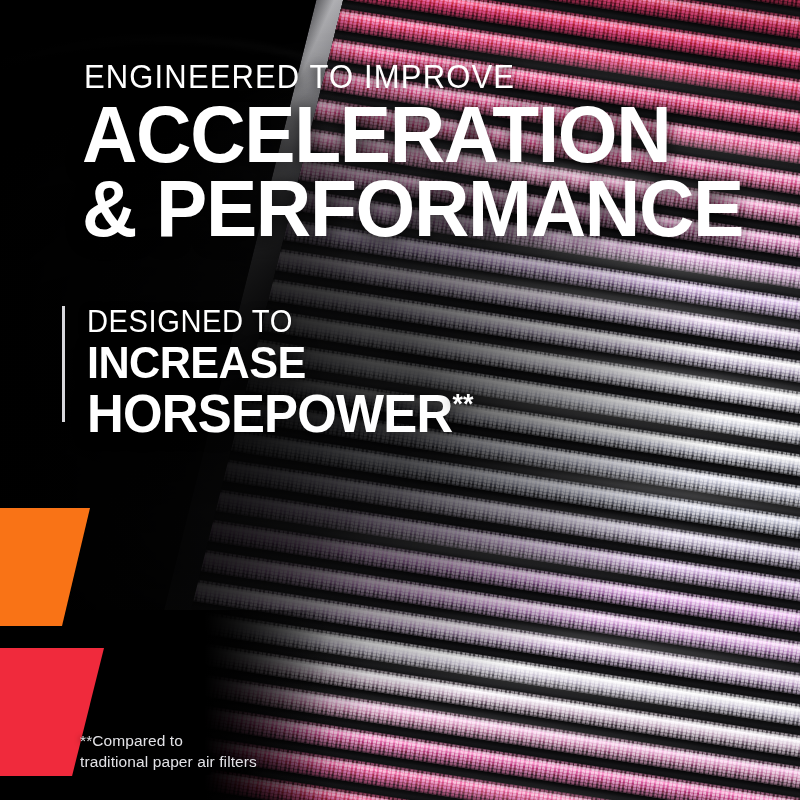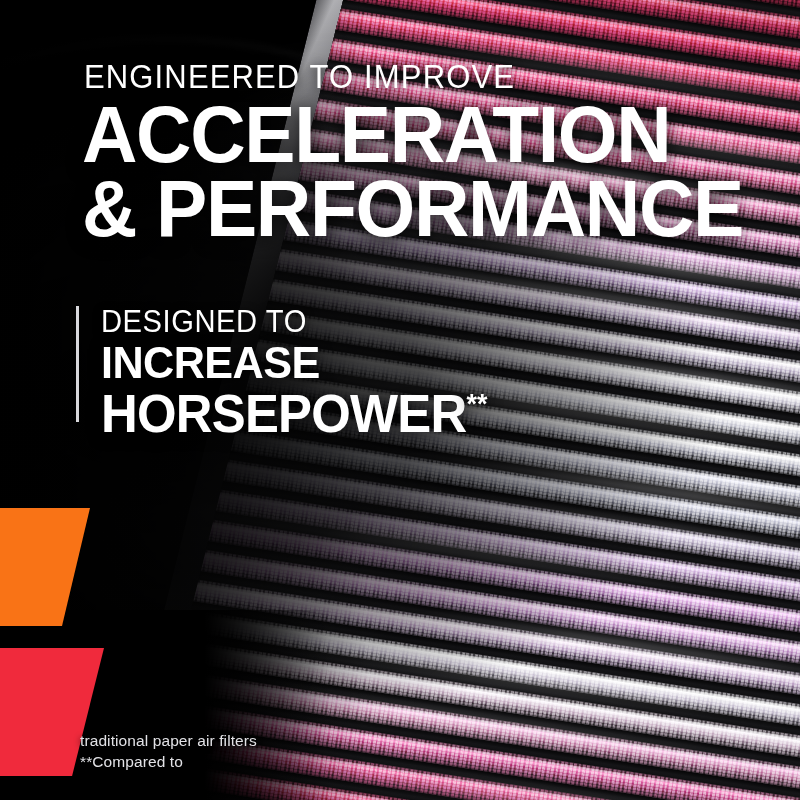--- a/index.html
+++ b/index.html
@@ -152,21 +152,21 @@
     line-height:.93;
     letter-spacing:-1.4px;
     transform:scaleX(.96);
     transform-origin:left center;
     white-space:nowrap;
     text-shadow:0 3px 18px rgba(0,0,0,.92);
   }
   .headline .l2{display:block;}
 
   .subblock{
-    position:absolute; left:76px; top:306px;
+    position:absolute; left:62px; top:306px;
     padding-left:22px;
     border-left:3px solid #d8d8dc;
     height:116px;
     box-sizing:border-box;
   }
   .sub-eyebrow{
     color:#fff;
     font-size:31px;
     font-weight:400;
     letter-spacing:.6px;
@@ -331,18 +331,18 @@
 
     <div class="subblock">
       <div class="sub-eyebrow">DESIGNED TO</div>
       <div class="sub-line1">INCREASE</div>
       <div class="sub-line2">
         <span>HORSEPOWER</span><span class="stars">**</span>
       </div>
     </div>
 
     <div class="footnote">
+      <span>**Compared to</span>
       <span>traditional paper air filters</span>
-      <span>**Compared to</span>
     </div>
 
   </div>
 </div>
 
 </body></html>

